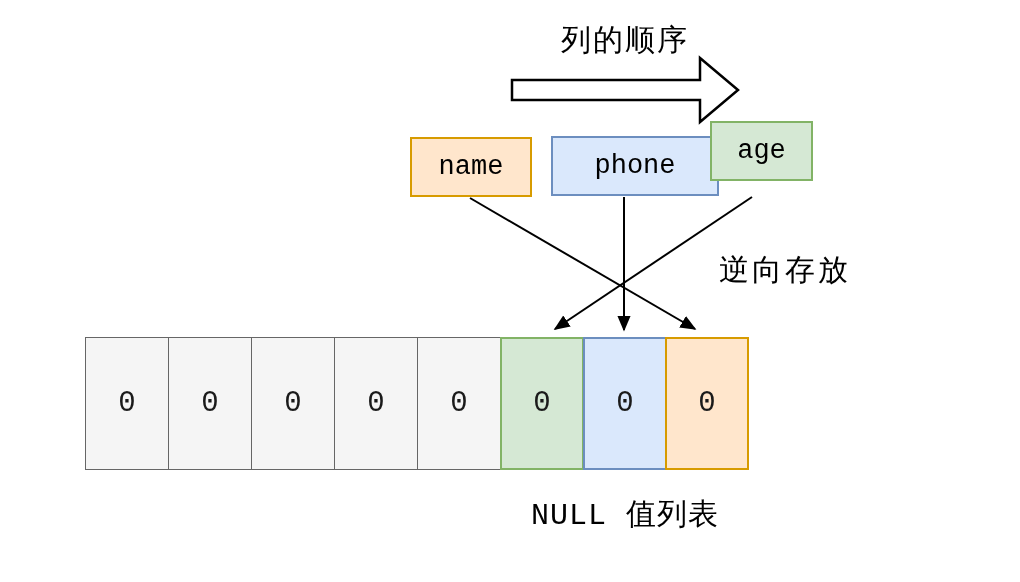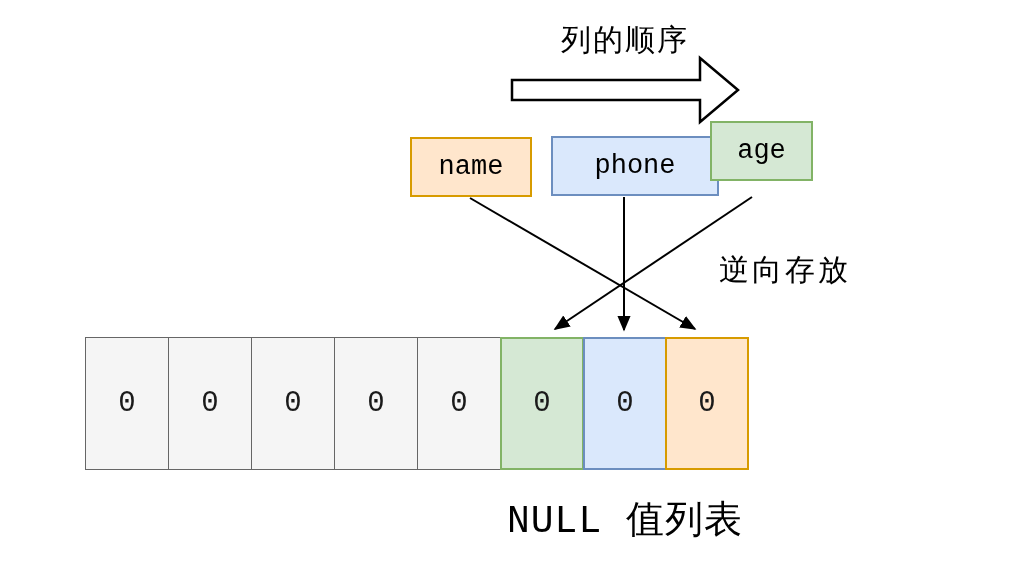--- a/index.html
+++ b/index.html
@@ -53,21 +53,21 @@
     font-size: 29px; color: #1a1a1a;
     border: 1.5px solid var(--gray-stroke);
     background: var(--gray-fill);
   }
   .cell.c-green  { background: var(--green-fill);  border: 2px solid var(--green-stroke);  z-index: 2; }
   .cell.c-blue   { background: var(--blue-fill);   border: 2px solid var(--blue-stroke);   z-index: 2; }
   .cell.c-orange { background: var(--orange-fill); border: 2px solid var(--orange-stroke); z-index: 2; }
 
   #null-caption {
     left: 500px; top: 494px; width: 250px;
-    font-size: 38px; letter-spacing: 1px;
+    font-size: 30px; letter-spacing: 1px;
   }
 </style>
 </head>
 <body>
 
 <div id="canvas">
 
   <div id="flow-title" class="abs txt">列的顺序</div>
 
   <svg id="arrow-layer" class="abs" viewBox="0 0 1020 582">

